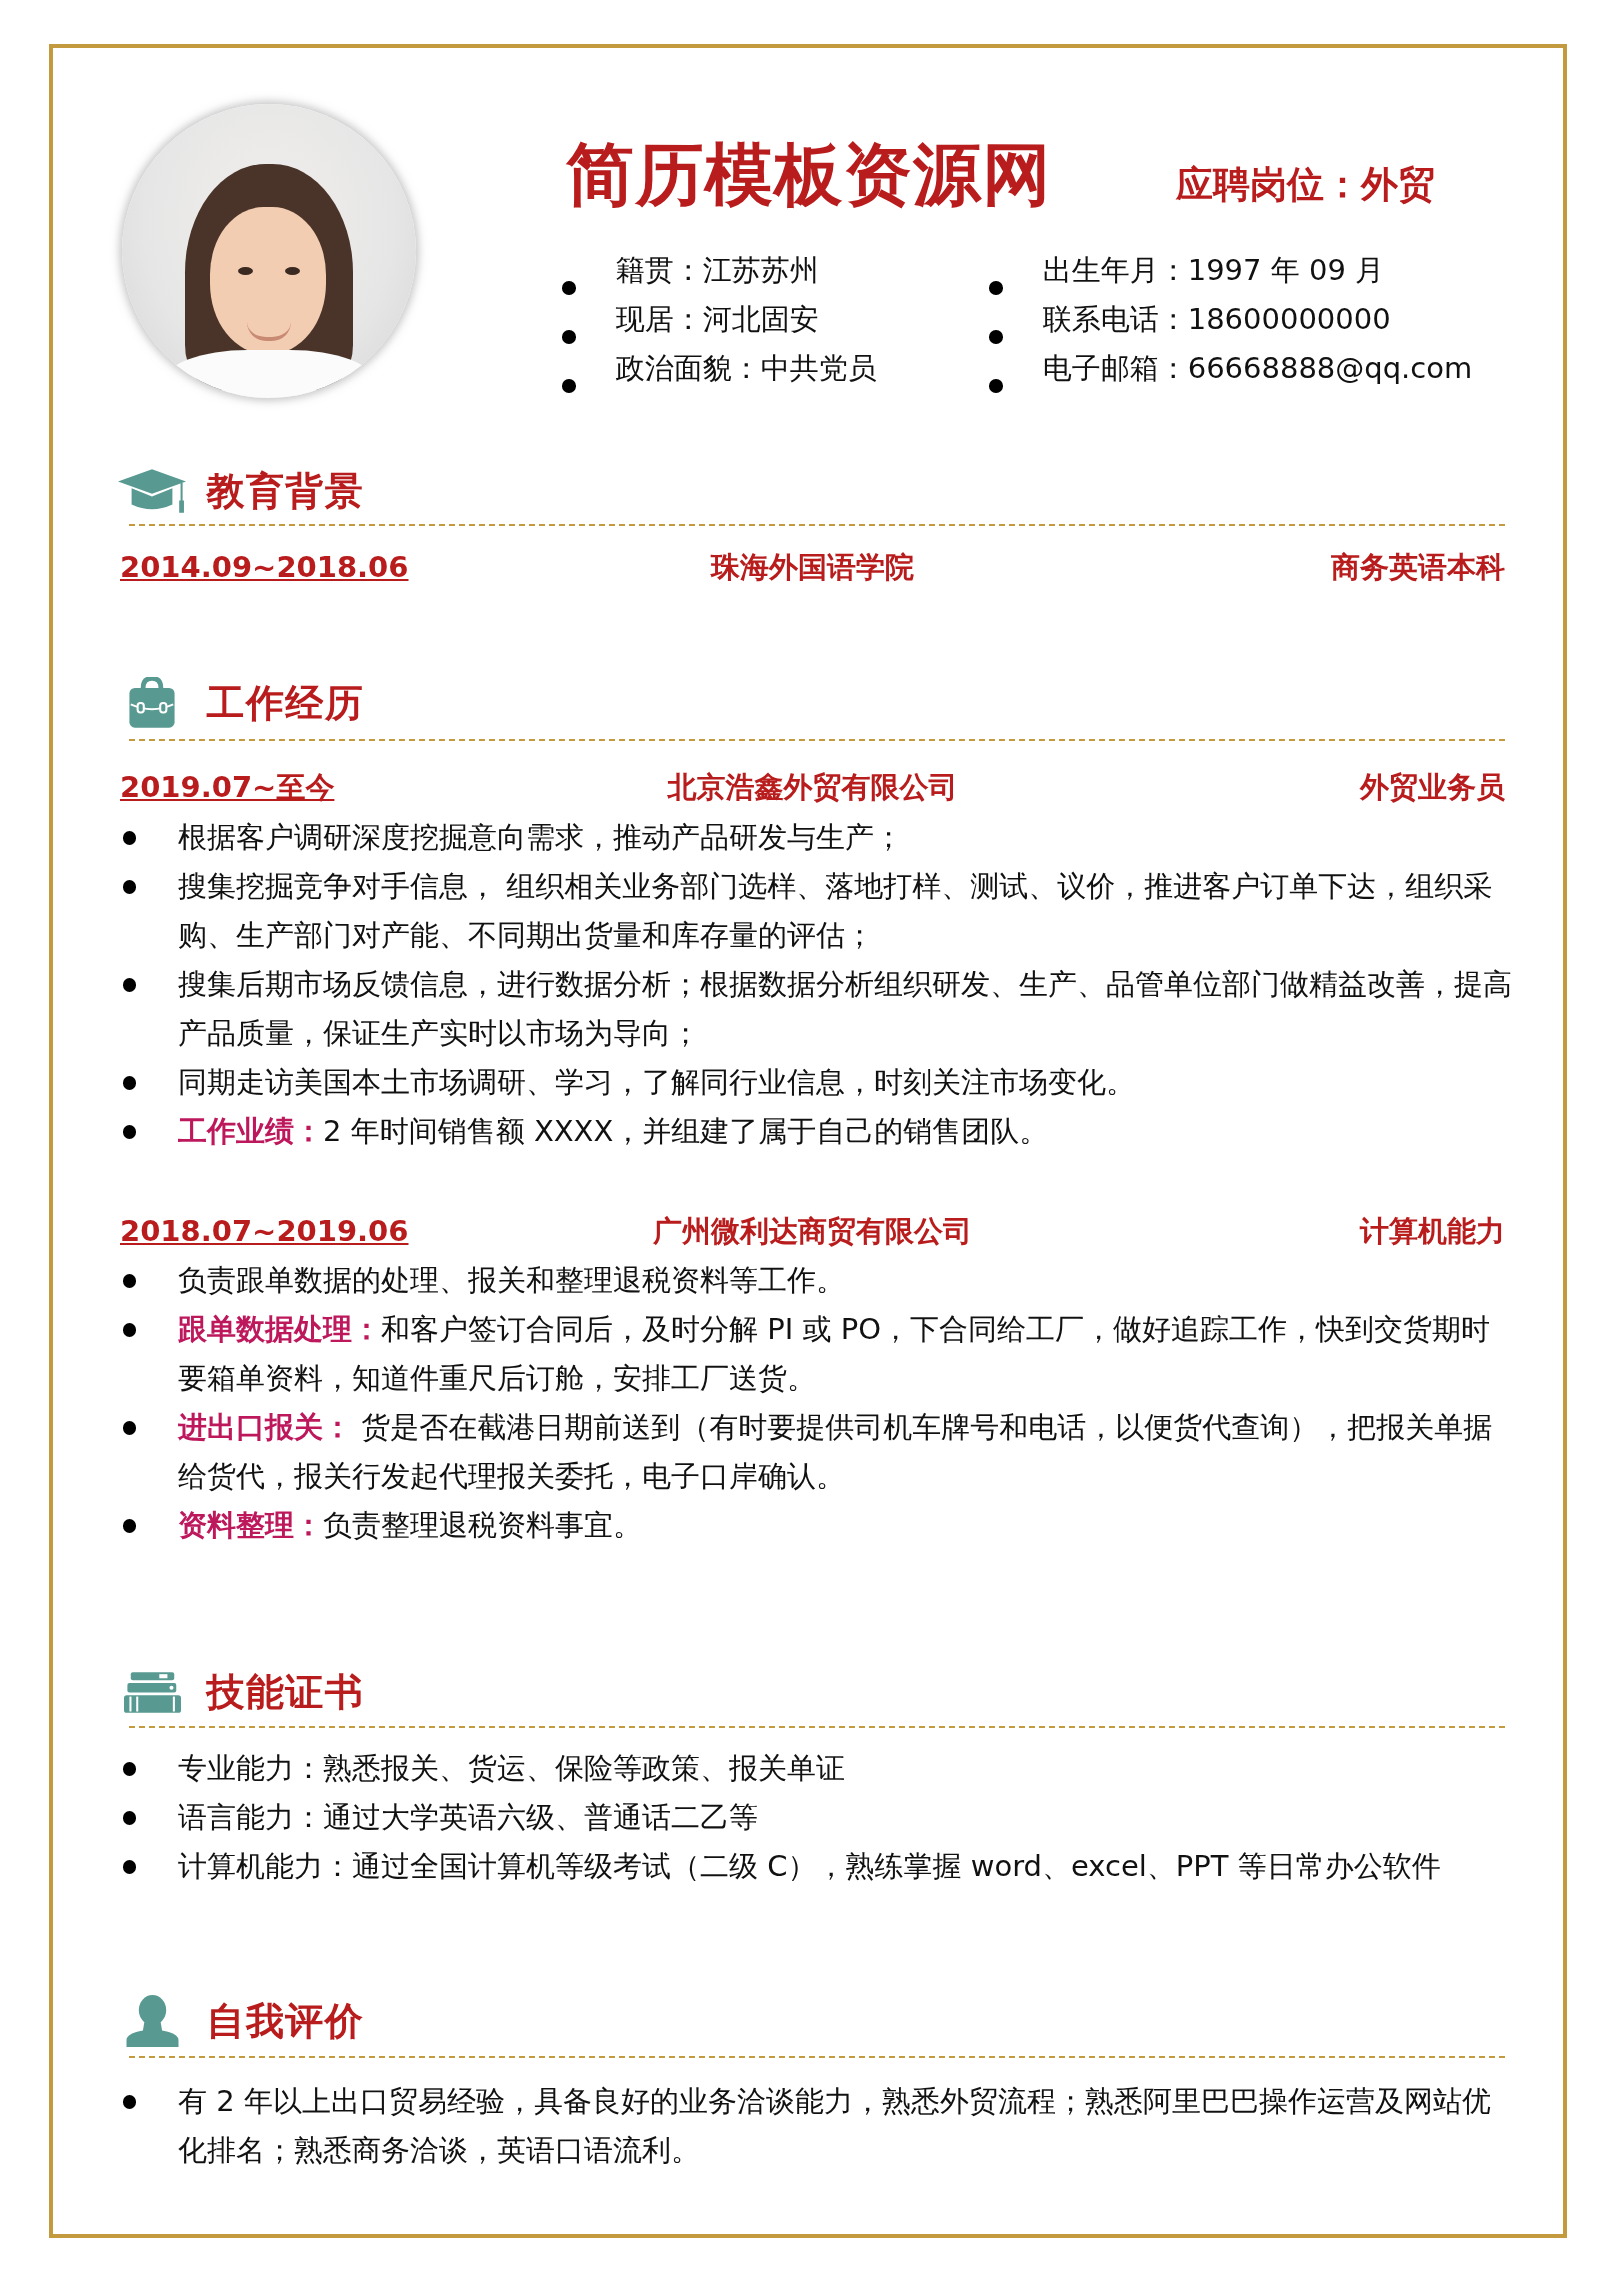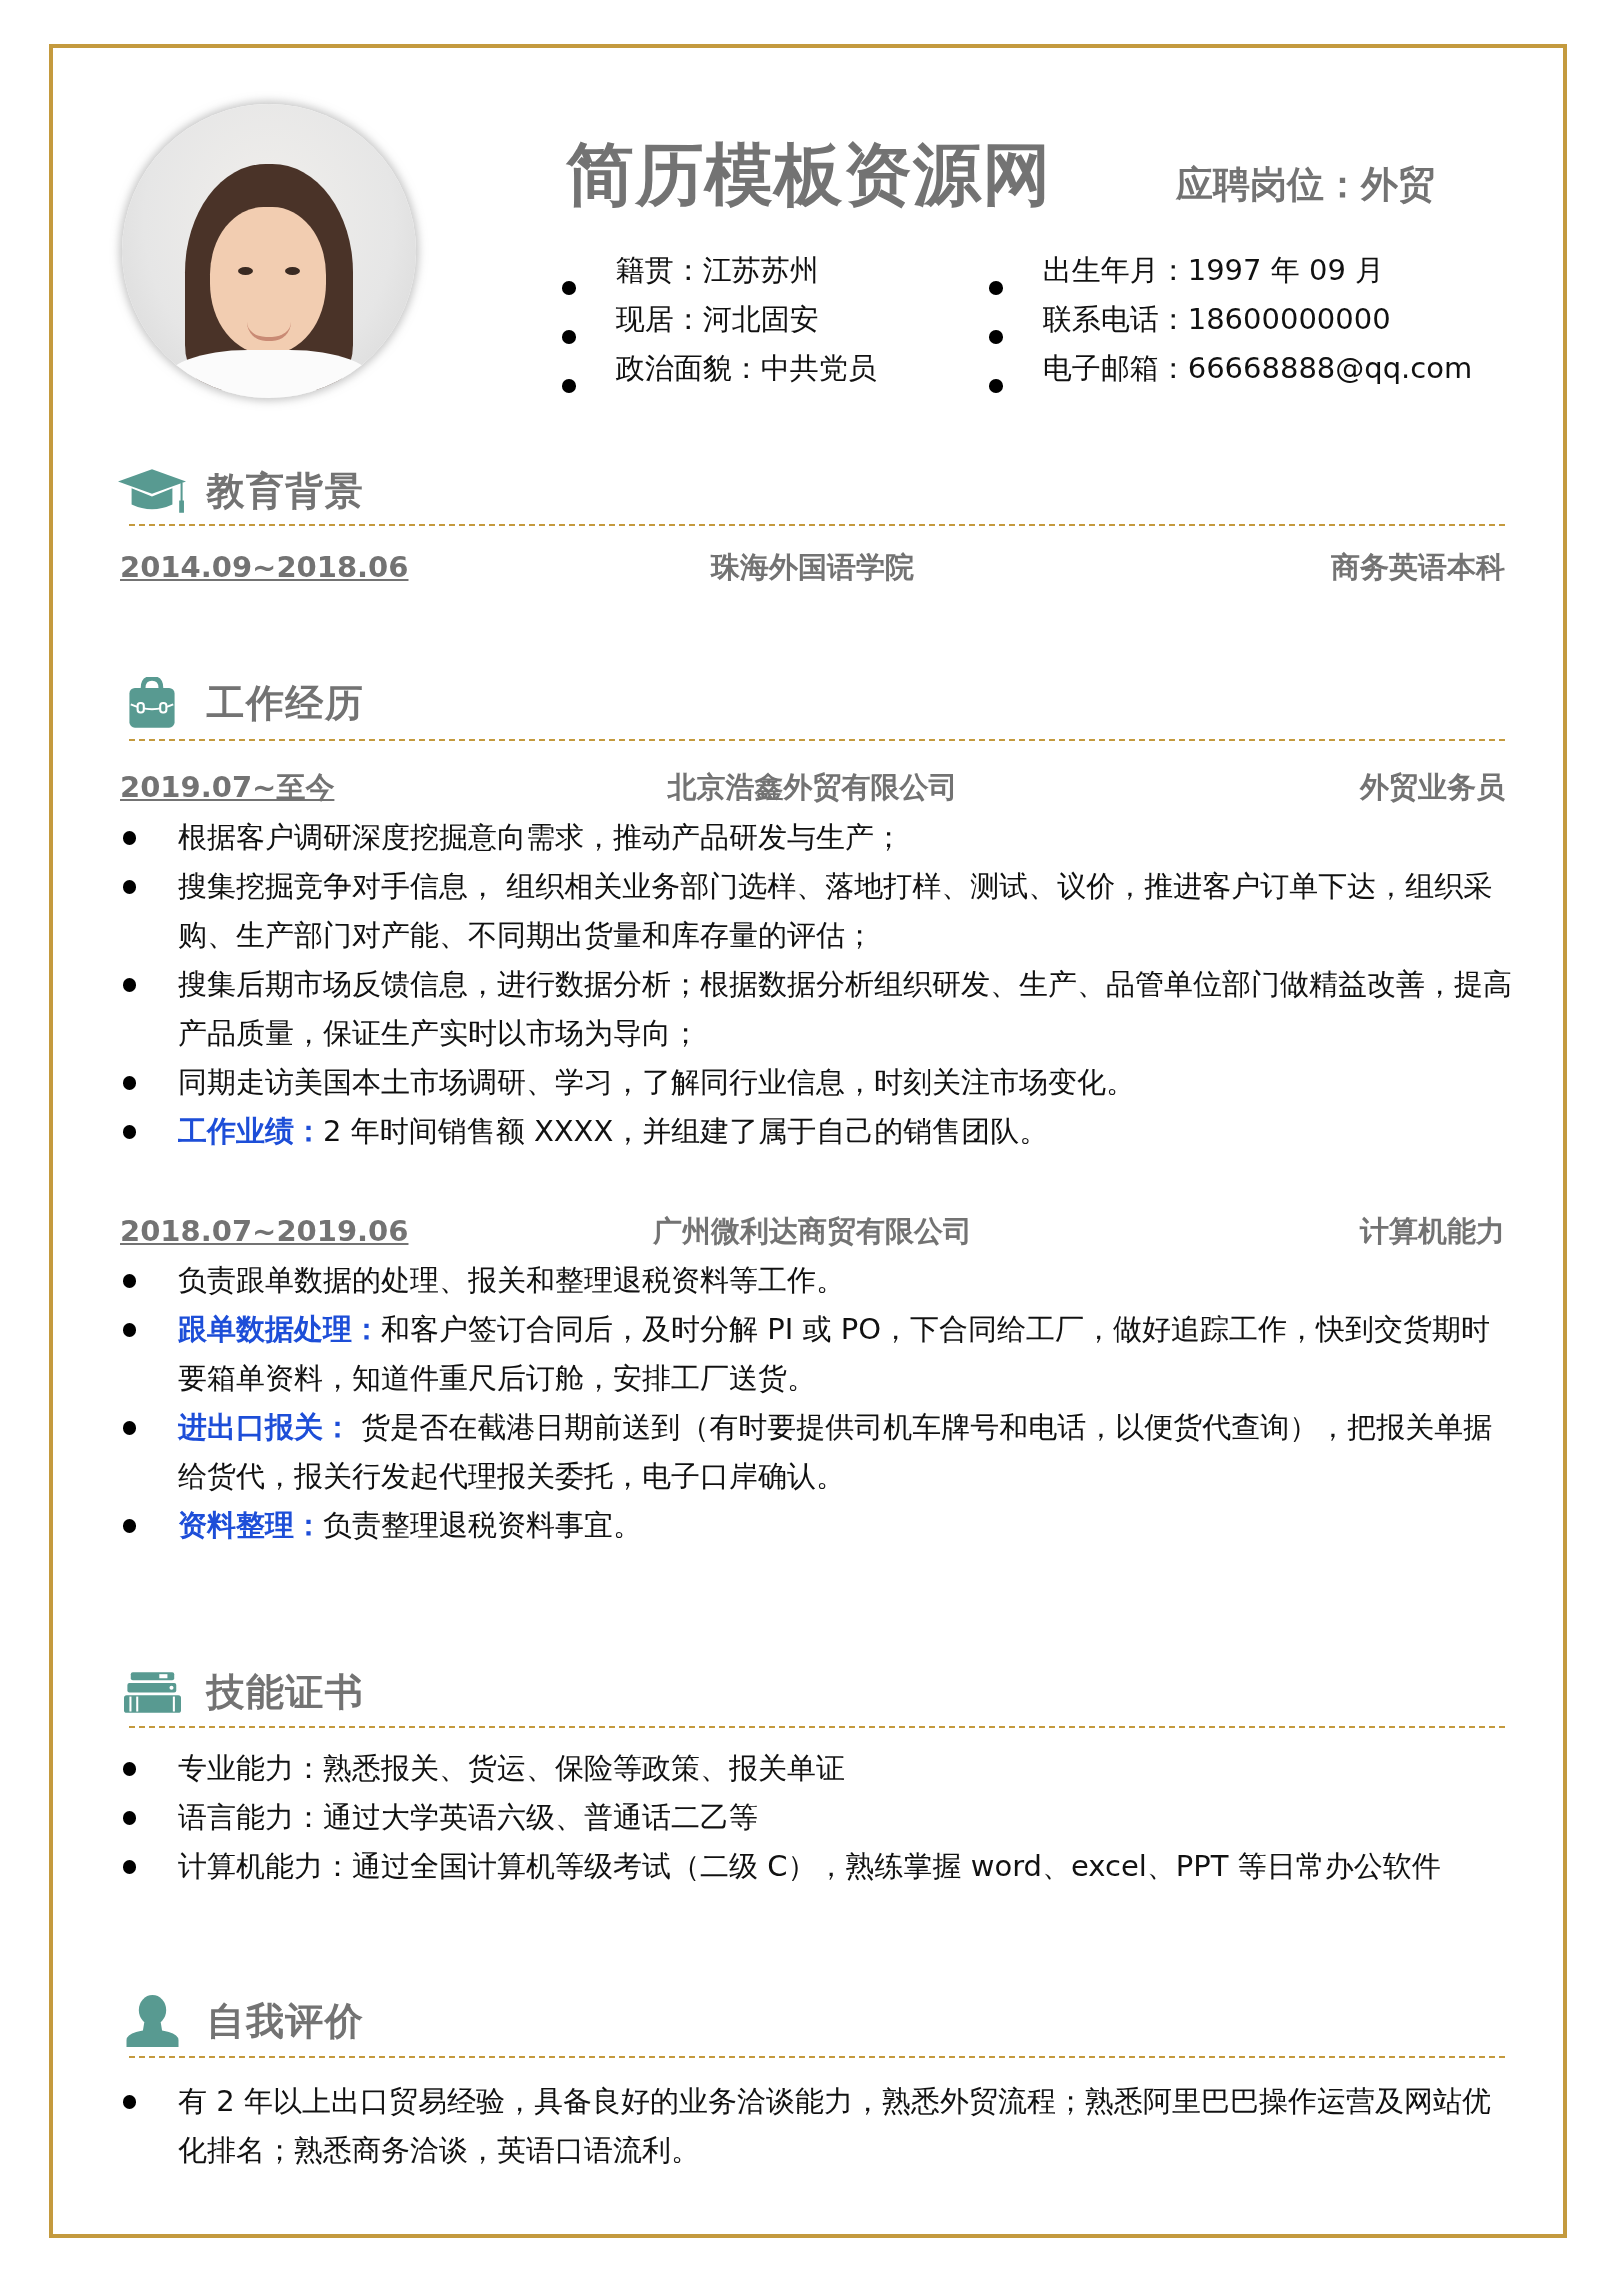--- a/index.html
+++ b/index.html
@@ -1,20 +1,20 @@
 <!DOCTYPE html>
 <html style="font-size:11px"><head>
 <meta charset="utf-8">
 <style>
   html, body { margin: 0; padding: 0; background: #ffffff; }
   body { width: 1621px; height: 2295px; position: relative; overflow: hidden;
          font-family: "DejaVu Sans", "Liberation Sans", sans-serif; color: #111; }
   .frame { position: absolute; left: 49px; top: 44px; width: 1518px; height: 2194px;
            border: 4.1px solid #C49A3E; box-sizing: border-box; }
-  .teal { color: #737373; }
+  .teal { color: #b91c1c; }
 
   
   .photo { position: absolute; left: 122px; top: 104px; width: 294px; height: 294px;
            border-radius: 50%; background: radial-gradient(ellipse at 50% 40%, #f1efec 0%, #e6e6e6 60%, #d4d4d4 100%);
            box-shadow: 0 0 8.2px 2.7px rgba(150,150,150,0.55); overflow: hidden; }
   .photo .hair { position: absolute; left: 63px; top: 60px; width: 168px; height: 226px;
                  background: #4a3328; border-radius: 48% 48% 20% 20%; }
   .photo .face { position: absolute; left: 88px; top: 103px; width: 116px; height: 147px;
                  background: #f2cdb1; border-radius: 46% 46% 48% 48%; }
   .photo .eye { position: absolute; top: 163px; width: 15px; height: 8.2px; background: #3a2a22; border-radius: 50%; }
@@ -42,21 +42,21 @@
   .meta-row { position: absolute; left: 120px; width: 1385px; height: 41px; font-size: 29px;
               font-weight: bold; line-height: 41px; }
   .meta-row span { position: absolute; top: 0; white-space: nowrap; }
   .meta-row .m-date { left: 0; text-decoration: underline; }
   .meta-row .m-org { left: 50%; transform: translateX(-50%); }
   .meta-row .m-role { right: 0; }
 
   .blist { position: absolute; left: 120px; width: 1392px; font-size: 29px; line-height: 49px; margin: 0; padding: 0; list-style: none; }
   .blist li { position: relative; padding-left: 58px; }
   .blist li::before { content: ""; position: absolute; left: 2.7px; top: 18px; width: 13.7px; height: 13.7px; border-radius: 50%; background: #000; }
-  .blist .lead { color: #1d4ed8; font-weight: bold; }
+  .blist .lead { color: #be185d; font-weight: bold; }
 </style>
 </head>
 <body>
 
 <div class="frame"></div>
 
 <div class="photo">
   <div class="hair"></div>
   <div class="face"></div>
   <div class="eye" style="left:116px"></div>

